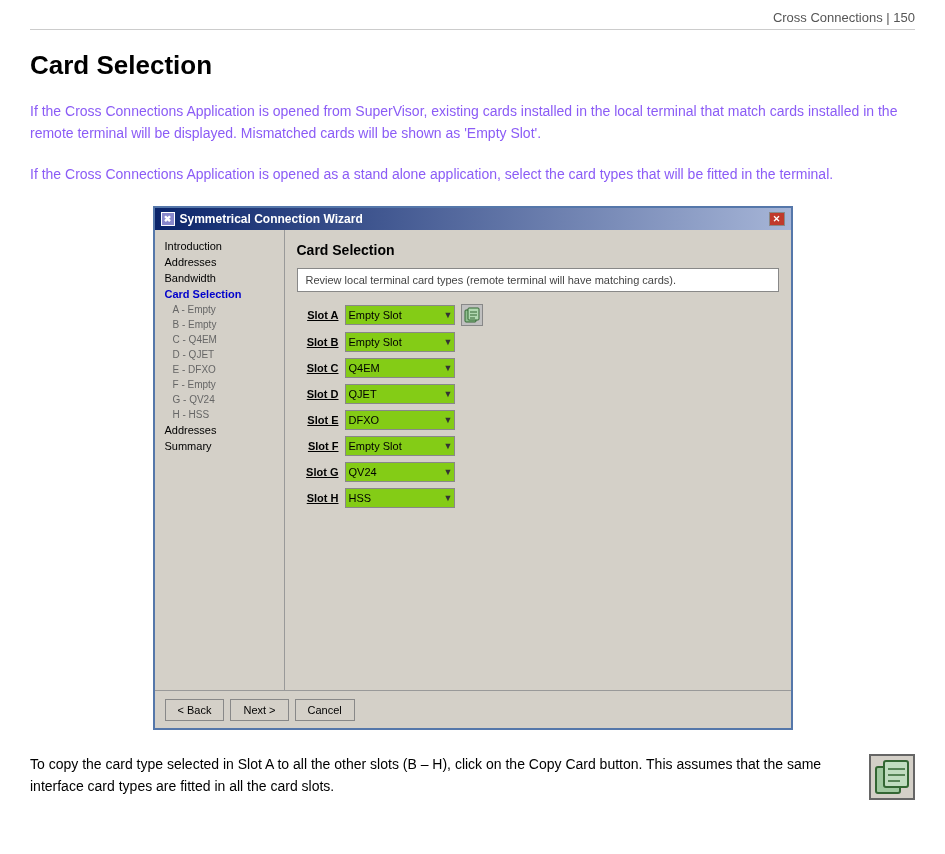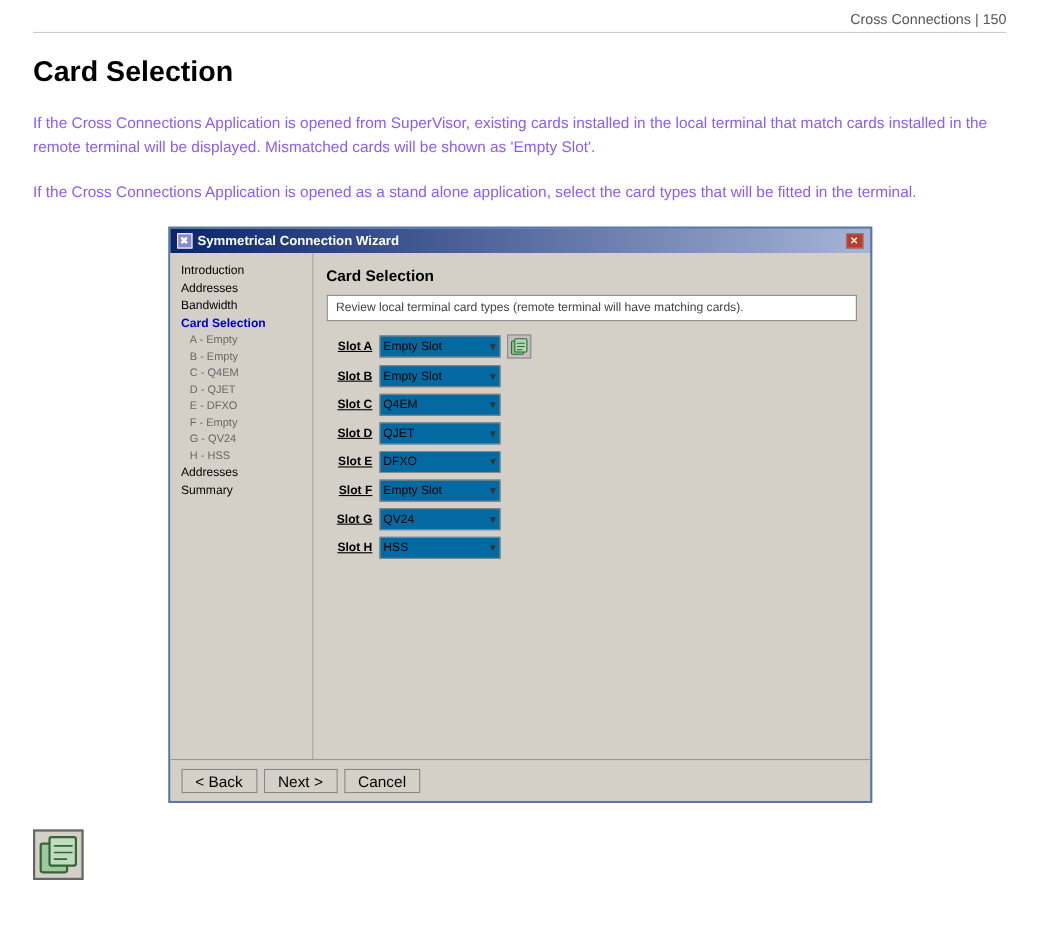--- a/index.html
+++ b/index.html
@@ -163,21 +163,21 @@
     .select-wrapper {
       position: relative;
       display: inline-flex;
       align-items: center;
     }
 
     .select-wrapper select {
       width: 110px;
       height: 20px;
       font-size: 11px;
-      background: #0369a1;
+      background: #84cc16;
       border: 1px solid #888;
       padding: 0 18px 0 3px;
       appearance: none;
       -webkit-appearance: none;
       cursor: pointer;
     }
 
     .select-arrow {
       position: absolute;
       right: 2px;
@@ -243,21 +243,21 @@
       display: inline-block;
     }
 
     .footer-right {
       display: flex;
       gap: 6px;
     }
 
     .footer-btn {
       padding: 2px 12px;
-      font-size: 14px;
+      font-size: 11px;
       background: #d4d0c8;
       border: 1px solid #888;
       cursor: pointer;
       height: 22px;
     }
 
     .bottom-text {
       display: flex;
       align-items: flex-start;
       gap: 16px;
@@ -463,20 +463,21 @@
       <div class="footer-right">
         <button class="footer-btn">&lt; Back</button>
         <button class="footer-btn">Next &gt;</button>
         <button class="footer-btn">Cancel</button>
       </div>
     </div>
   </div>
 </div>
 
 <div class="bottom-text">
+  <p class="bottom-text-content">To copy the card type selected in Slot A to all the other slots (B – H), click on the Copy Card button. This assumes that the same interface card types are fitted in all the card slots.</p>
   <div class="icon-box">
     <svg width="40" height="40" viewBox="0 0 40 40" fill="none" xmlns="http://www.w3.org/2000/svg">
       <rect x="4" y="10" width="24" height="26" rx="2" fill="#a0c8a0" stroke="#336633" stroke-width="2"></rect>
       <rect x="12" y="4" width="24" height="26" rx="2" fill="#c0dcc0" stroke="#336633" stroke-width="2"></rect>
       <line x1="16" y1="12" x2="33" y2="12" stroke="#336633" stroke-width="1.5"></line>
       <line x1="16" y1="18" x2="33" y2="18" stroke="#336633" stroke-width="1.5"></line>
       <line x1="16" y1="24" x2="28" y2="24" stroke="#336633" stroke-width="1.5"></line>
     </svg>
   </div>
 </div>

